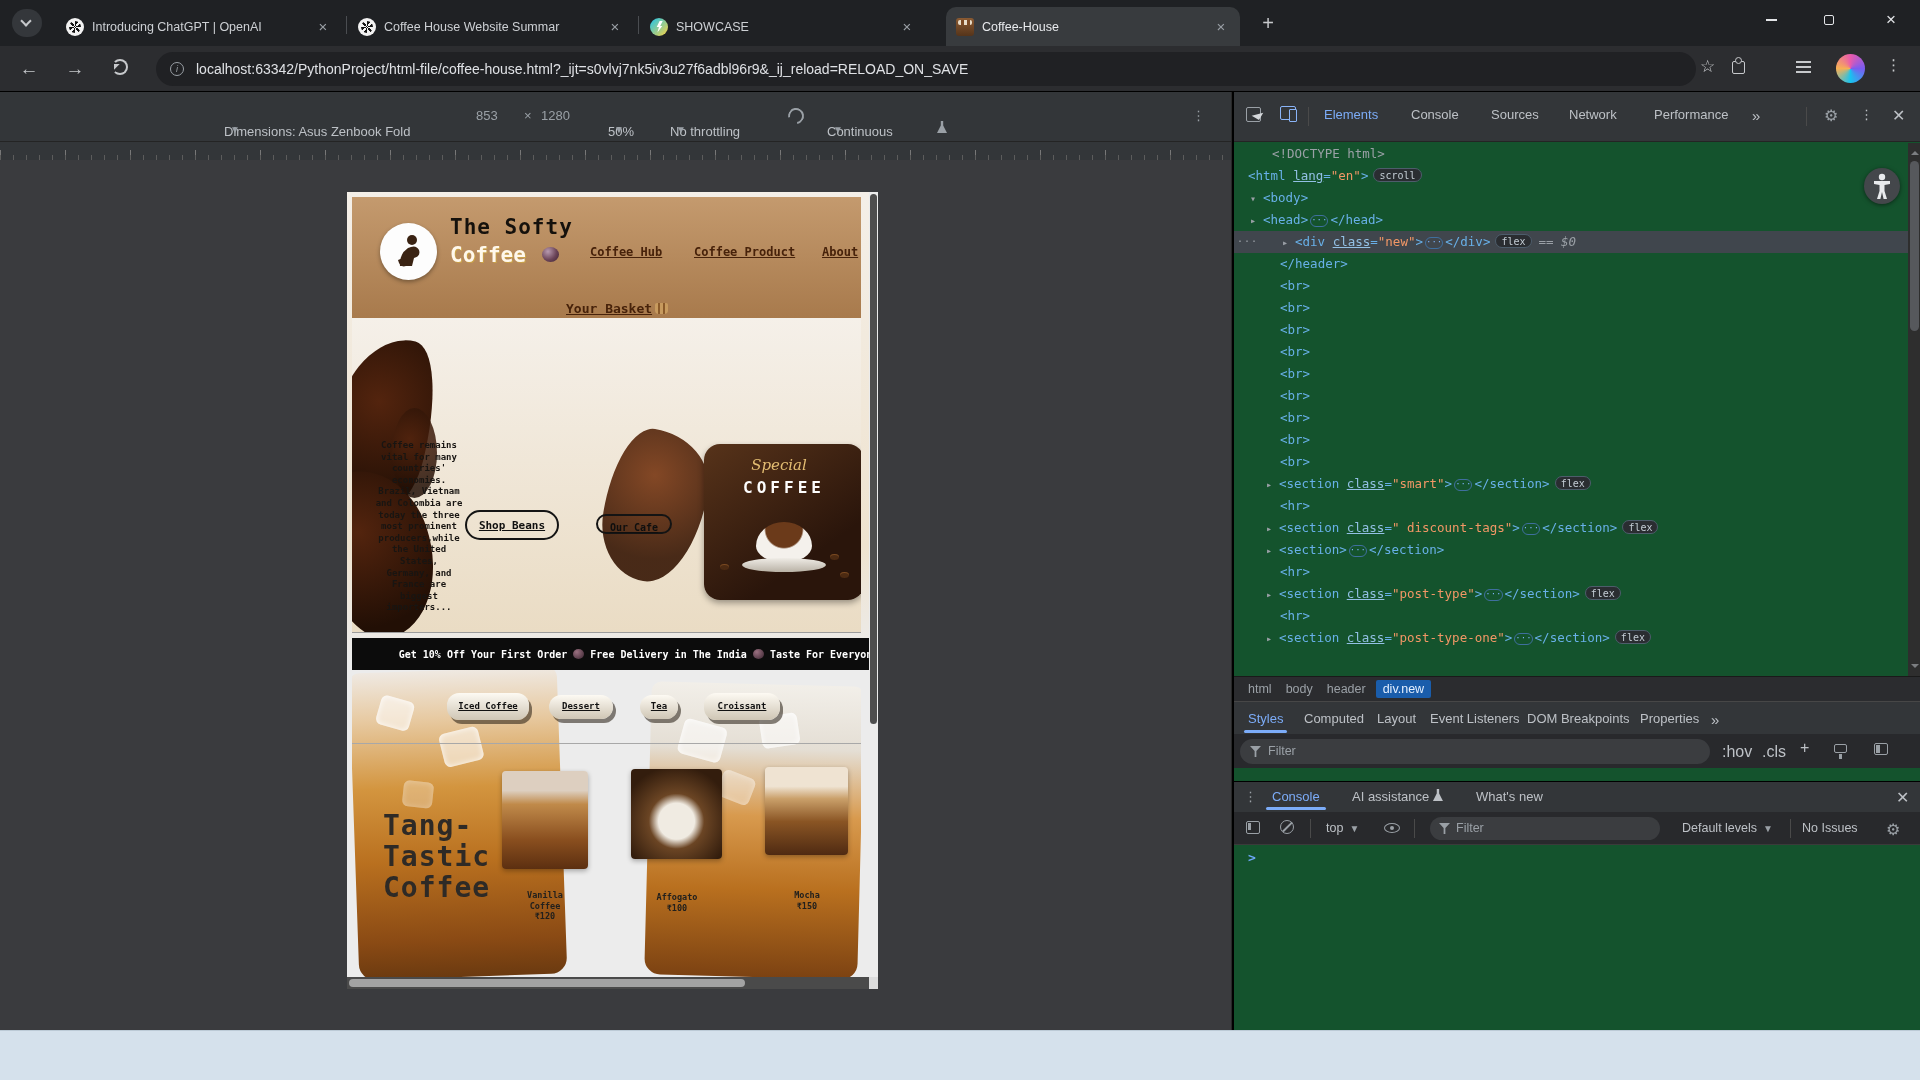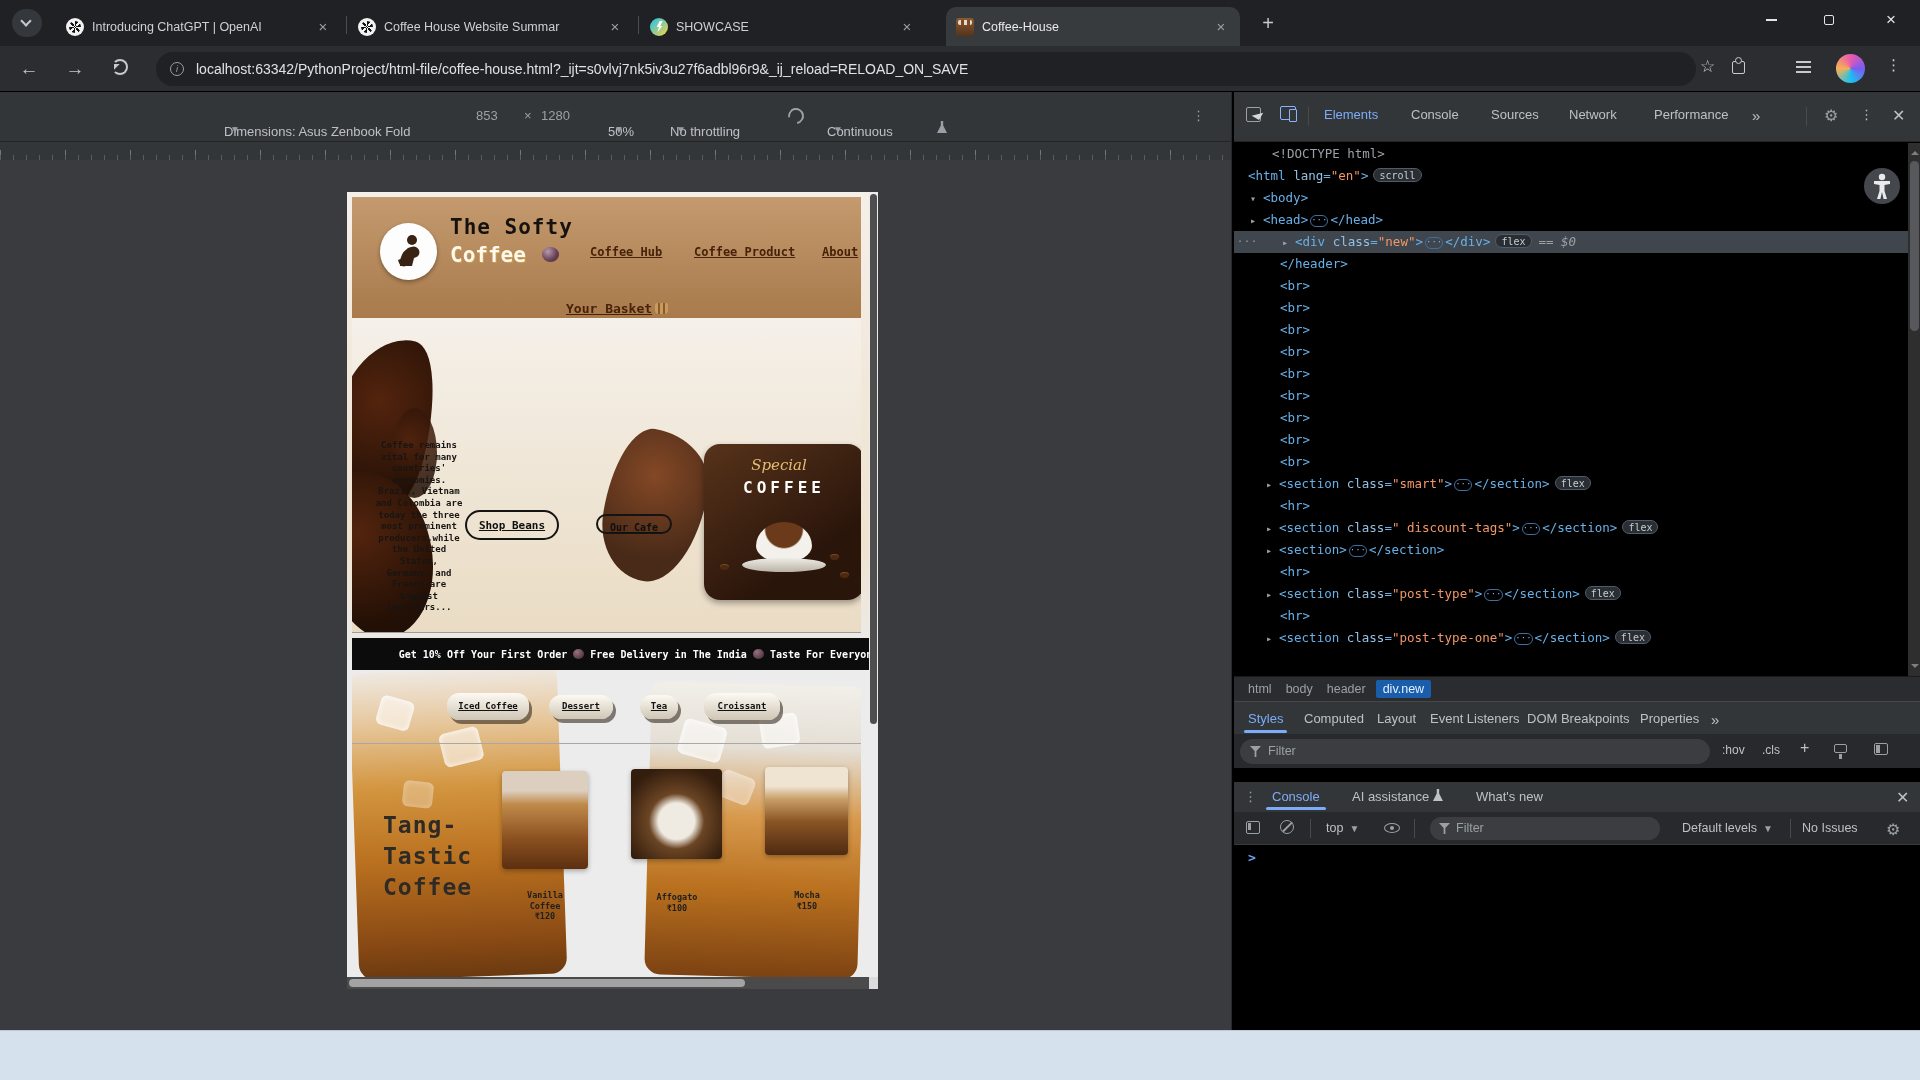--- a/index.html
+++ b/index.html
@@ -100,53 +100,53 @@
 
   .secb{position:absolute;left:5px;top:478px;width:509px;height:307px;background:#ececec;overflow:hidden;}
   .glass{position:absolute;border-radius:10px 10px 16px 16px;}
   .glass.L{left:2px;top:0;width:208px;height:307px;transform:rotate(-2deg);
     background:linear-gradient(180deg,#efe9e2 0%,#e7c9a0 16%,#d3953f 38%,#b9701f 62%,#8a4a14 88%,#6b3a10 100%);}
   .glass.R{left:296px;top:14px;width:213px;height:293px;transform:rotate(1.5deg);
     background:linear-gradient(180deg,#f2efe9 0%,#e4ded4 22%,#d89a4e 45%,#b9701f 70%,#7c4212 100%);}
   .ice{position:absolute;border-radius:6px;background:rgba(255,255,255,.55);box-shadow:inset 0 0 6px rgba(255,255,255,.9);}
   .pill{position:absolute;border-radius:12px;background:linear-gradient(180deg,#fdfaf3,#cfc6b5);
     box-shadow:3px 4px 0 rgba(35,25,15,.55);text-align:center;font-weight:bold;text-decoration:underline;color:#111;}
-  .bigword{position:absolute;left:31px;top:140px;font-size:23px;font-weight:bold;line-height:31px;color:#2e2a26;letter-spacing:1px;}
+  .bigword{position:absolute;left:31px;top:140px;font-size:28px;font-weight:bold;line-height:31px;color:#2e2a26;letter-spacing:1px;}
   .prod{position:absolute;border-radius:4px;box-shadow:0 2px 5px rgba(0,0,0,.3);}
   .prod.v{background:linear-gradient(180deg,#ddcfc0 0 20%,#c08a4a 34%,#8a4f1f 70%,#5c2f10 100%);}
   .prod.a{background:radial-gradient(circle at 50% 58%,#f0ebe2 0 26%,#6b4524 40%,#331d0d 80%);}
   .prod.m{background:linear-gradient(180deg,#efe3d2 0 22%,#caa06a 36%,#8a5524 62%,#4f2a12 100%);}
   .plabel{position:absolute;width:64px;text-align:center;font-size:8.5px;line-height:10.5px;font-weight:bold;color:#22201d;}
 
   .vscroll{position:absolute;left:869px;top:100px;width:9px;height:785px;background:#ececec;}
   .vscroll .th{position:absolute;left:1px;right:1px;top:2px;height:530px;border-radius:4px;background:#4e4e4e;}
   .hscroll{position:absolute;left:347px;top:885px;width:522px;height:12px;background:#4a4a4a;}
   .hscroll .th{position:absolute;top:2px;left:2px;width:396px;height:8px;border-radius:4px;background:#a3a3a3;}
   .scorner{position:absolute;left:869px;top:885px;width:9px;height:12px;background:#dcdcdc;}
 
   
-  .devtools{position:absolute;left:1232px;top:92px;width:688px;height:938px;background:#000000;border-left:2px solid #000;}
+  .devtools{position:absolute;left:1232px;top:92px;width:688px;height:938px;background:#14532d;border-left:2px solid #000;}
   .dt-band{position:absolute;left:0;top:0;width:100%;height:50px;background:#333639;border-bottom:1px solid #242424;}
   .dt-tab{position:absolute;top:15px;font-size:13px;color:#bdc1c6;white-space:nowrap;}
   .dt-tab.on{color:#7cacf8;}
   .insp{position:absolute;left:12px;top:15px;width:15px;height:15px;border:1.7px solid #9aa0a6;border-radius:2px;}
   .insp::after{content:"";position:absolute;right:-5px;bottom:-5px;width:0;height:0;border:6px solid transparent;border-top-color:#d5d8db;transform:rotate(-15deg);}
   .devic{position:absolute;left:46px;top:14px;width:16px;height:14px;border:1.8px solid #8ab4f8;border-radius:2px;}
   .devic::after{content:"";position:absolute;right:-2px;top:2px;width:6px;height:11px;background:#333639;border:1.8px solid #8ab4f8;border-radius:1px;}
   .vdiv{position:absolute;top:15px;width:1px;height:19px;background:#4a4a4a;}
   .gear{color:#9aa0a6;font-size:16px;position:absolute;top:14px;}
   .xclose{color:#bdc1c6;font-size:16px;position:absolute;top:14px;}
 
   #tree{position:absolute;left:0;top:51px;width:674px;height:533px;overflow:hidden;
     font-family:"DejaVu Sans Mono","Liberation Mono",monospace;font-size:12.5px;}
   .trow{position:relative;height:22px;line-height:22px;white-space:nowrap;}
   .trow.sel{background:#40464d;}
   .gut{position:absolute;left:3px;color:#9aa0a6;font-size:10px;letter-spacing:1px;}
   .ar{display:inline-block;width:13px;margin-left:-14px;color:#9aa0a6;font-size:10px;}
-  .tk-g{color:#68b0e8;} .tk-a{color:#93c0e4;} .tk-v{color:#f29766;} .tk-d{color:#9aa0a6;}
+  .tk-g{color:#68b0e8;} .tk-a{color:#93c0e4;text-decoration:underline;} .tk-v{color:#f29766;} .tk-d{color:#9aa0a6;}
   .epill{display:inline-block;min-width:15px;height:12px;line-height:8px;margin:0 2px;border:1px solid #3f6f9e;border-radius:7px;
     color:#7cb1f5;font-size:9px;text-align:center;vertical-align:1px;}
   .badge{display:inline-block;height:14px;line-height:13px;padding:0 5px;margin-left:5px;border:1px solid #4d5d6b;border-radius:8px;
     background:#2a2d31;color:#c3ccd4;font-size:10px;vertical-align:1px;}
   .tail{color:#9aa0a6;font-style:italic;margin-left:7px;}
   .a11y{position:absolute;left:630px;top:76px;width:36px;height:36px;border-radius:50%;background:#44474b;box-shadow:0 1px 4px rgba(0,0,0,.5);}
   .dt-scroll{position:absolute;left:674px;top:51px;width:13px;height:533px;background:#2e2e2e;}
   .dt-scroll .th{position:absolute;left:2px;right:2px;top:18px;height:170px;border-radius:5px;background:#56585c;}
   .dt-scroll .aup,.dt-scroll .adn{position:absolute;left:3px;width:0;height:0;border:4px solid transparent;}
   .dt-scroll .aup{top:4px;border-bottom-color:#7c7e81;}
@@ -159,21 +159,21 @@
 
   .stabs{position:absolute;left:0;top:609px;width:100%;height:33px;background:#333639;border-top:1px solid #474747;}
   .stab{position:absolute;top:9px;font-size:13px;color:#bdc1c6;white-space:nowrap;}
   .stab.on{color:#7cacf8;}
   .stab.on::after{content:"";position:absolute;left:-4px;right:-4px;bottom:-7px;height:3px;border-radius:2px;background:#7cacf8;}
   .frow{position:absolute;left:0;top:642px;width:100%;height:34px;background:#28292c;}
   .fpill{position:absolute;left:6px;top:5px;width:470px;height:25px;border-radius:13px;background:#3b3d40;color:#9aa0a6;
     font-size:12.5px;line-height:25px;padding-left:28px;}
   .funnel{position:absolute;width:11px;height:11px;background:#9aa0a6;
     clip-path:polygon(0 0,100% 0,58% 45%,58% 100%,42% 100%,42% 45%);}
-  .ftxt{position:absolute;top:9px;font-size:12px;color:#bdc1c6;}
+  .ftxt{position:absolute;top:9px;font-size:16px;color:#bdc1c6;}
   .brush{position:absolute;left:600px;top:10px;width:13px;height:9px;border:1.6px solid #9aa0a6;border-radius:2px;}
   .brush::after{content:"";position:absolute;left:4px;top:9px;width:3px;height:5px;background:#9aa0a6;}
   .dockic{position:absolute;left:640px;top:9px;width:14px;height:12px;border:1.6px solid #9aa0a6;border-radius:2px;}
   .dockic::after{content:"";position:absolute;left:1px;top:1px;width:4px;height:8px;background:#9aa0a6;}
 
   .drawer-bar{position:absolute;left:0;top:689px;width:100%;height:31px;background:#333639;border-top:1px solid #000;}
   .ctab{position:absolute;top:7px;font-size:13px;color:#bdc1c6;white-space:nowrap;}
   .ctab.on{color:#7cacf8;}
   .ctab.on::after{content:"";position:absolute;left:-6px;right:-6px;bottom:-6px;height:3px;border-radius:2px;background:#7cacf8;}
   .drawer-tools{position:absolute;left:0;top:720px;width:100%;height:33px;background:#28292c;border-bottom:1px solid #3a3a3a;}

